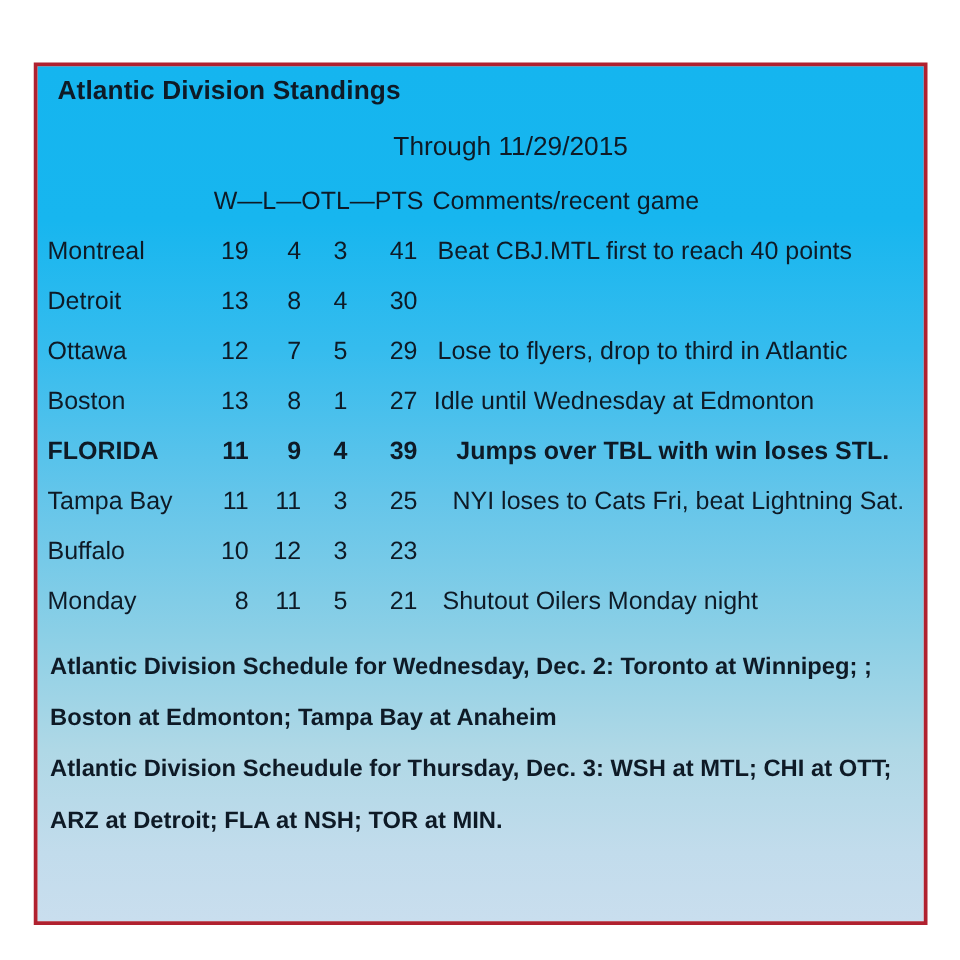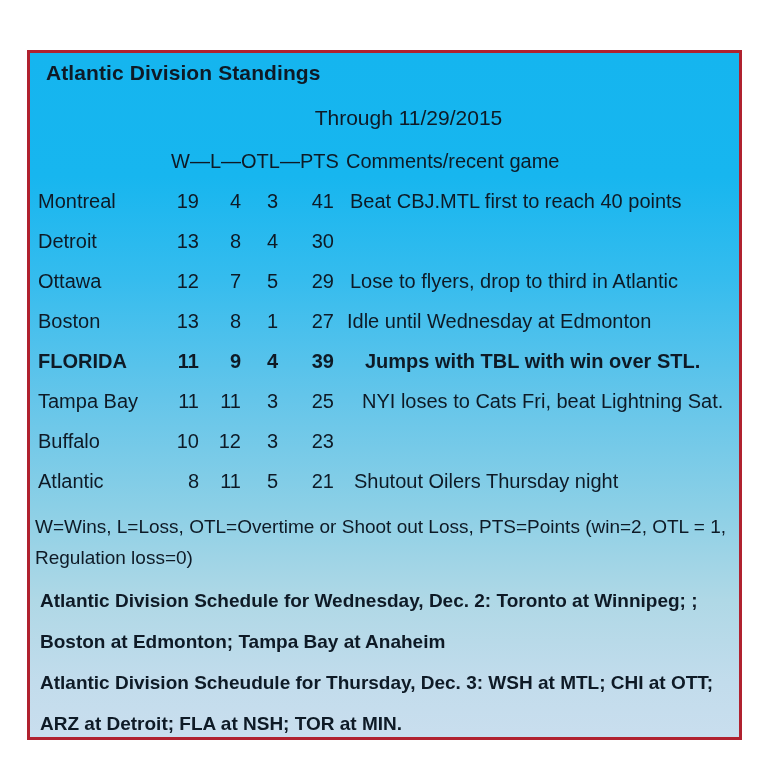--- a/index.html
+++ b/index.html
@@ -176,49 +176,48 @@
           <span class="otl">1</span>
           <span class="pts">27</span>
           <span class="comment" style="left: 317px;">Idle until Wednesday at Edmonton</span>
         </div>
         <div class="trow bold">
           <span class="team">FLORIDA</span>
           <span class="w">11</span>
           <span class="l">9</span>
           <span class="otl">4</span>
           <span class="pts">39</span>
-          <span class="comment" style="left: 335px;">Jumps with TBL with win over STL.</span>
+          <span class="comment" style="left: 335px;">Jumps over TBL with win loses STL.</span>
         </div>
         <div class="trow">
           <span class="team">Tampa Bay</span>
           <span class="w">11</span>
           <span class="l">11</span>
           <span class="otl">3</span>
           <span class="pts">25</span>
           <span class="comment" style="left: 332px;">NYI loses to Cats Fri, beat Lightning Sat.</span>
         </div>
         <div class="trow">
           <span class="team">Buffalo</span>
           <span class="w">10</span>
           <span class="l">12</span>
           <span class="otl">3</span>
           <span class="pts">23</span>
         </div>
         <div class="trow">
-          <span class="team">Atlantic</span>
+          <span class="team">Monday</span>
           <span class="w">8</span>
           <span class="l">11</span>
           <span class="otl">5</span>
           <span class="pts">21</span>
-          <span class="comment" style="left: 324px;">Shutout Oilers Thursday night</span>
+          <span class="comment" style="left: 324px;">Shutout Oilers Monday night</span>
         </div>
       </div>
 
     <div id="footer">
-      <p class="legend">W=Wins, L=Loss, OTL=Overtime or Shoot out Loss, PTS=Points (win=2, OTL = 1, Regulation loss=0)</p>
       <div id="sched-lines">
           <p class="sched">Atlantic Division Schedule for  Wednesday, Dec. 2: Toronto at Winnipeg; ;</p>
           <p class="sched">Boston at Edmonton; Tampa Bay at Anaheim</p>
           <p class="sched">Atlantic Division Scheudule for Thursday, Dec. 3:   WSH at MTL; CHI at OTT;</p>
           <p class="sched">ARZ at Detroit; FLA at NSH;  TOR at MIN.</p>
         </div>
     </div>
 
   </div>
 </div>

